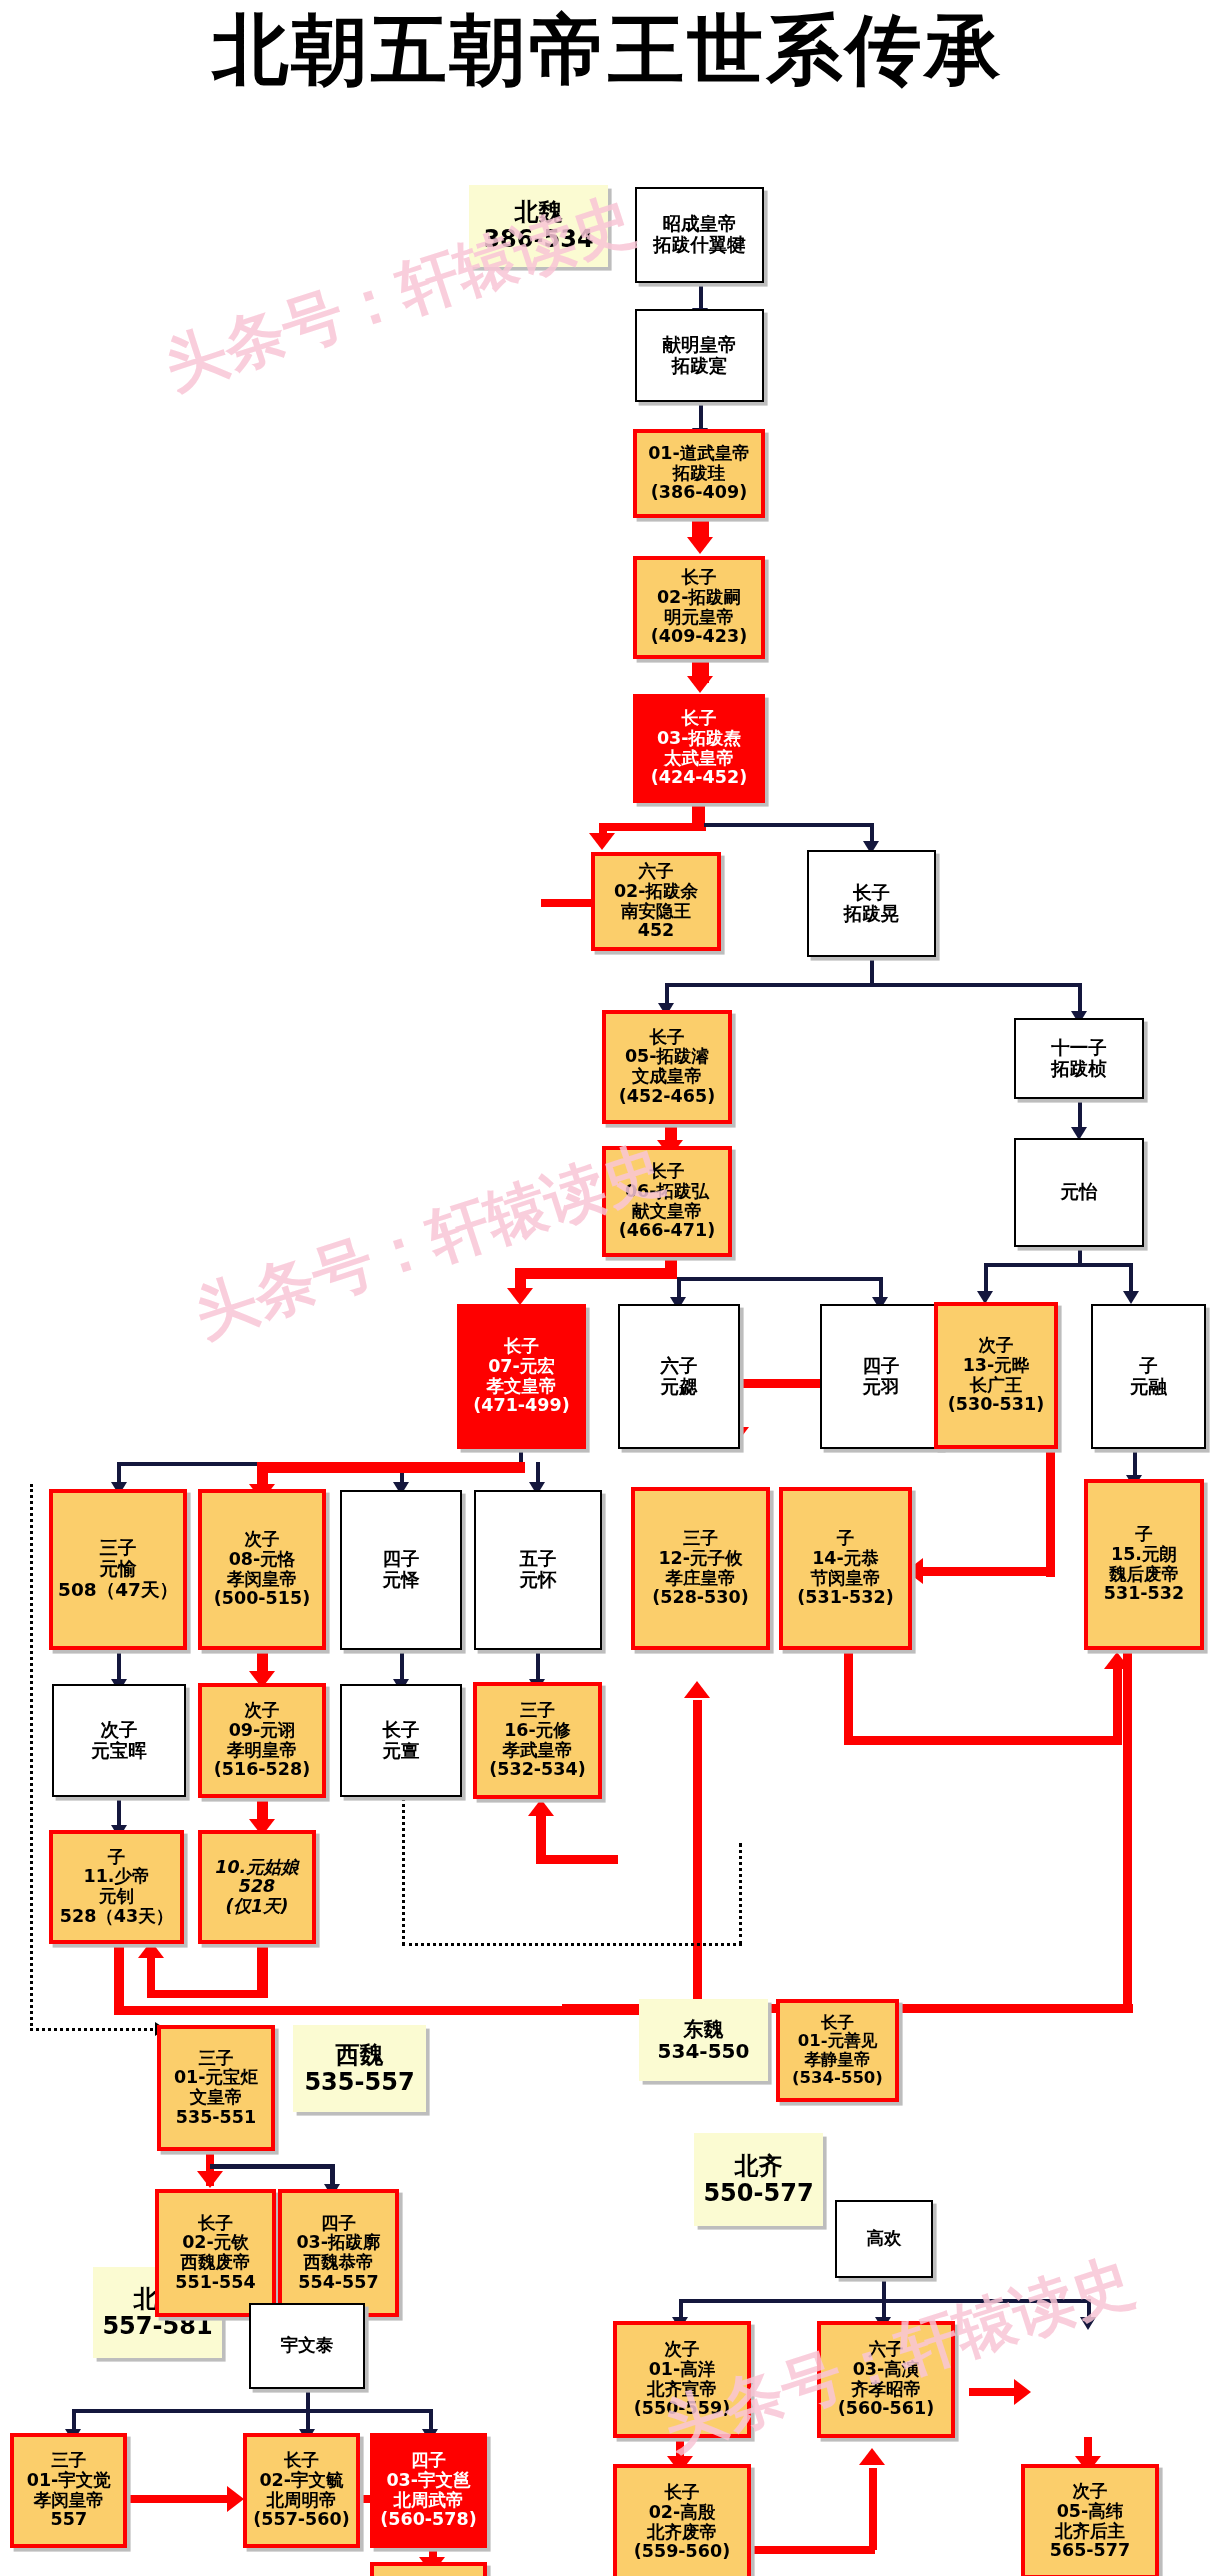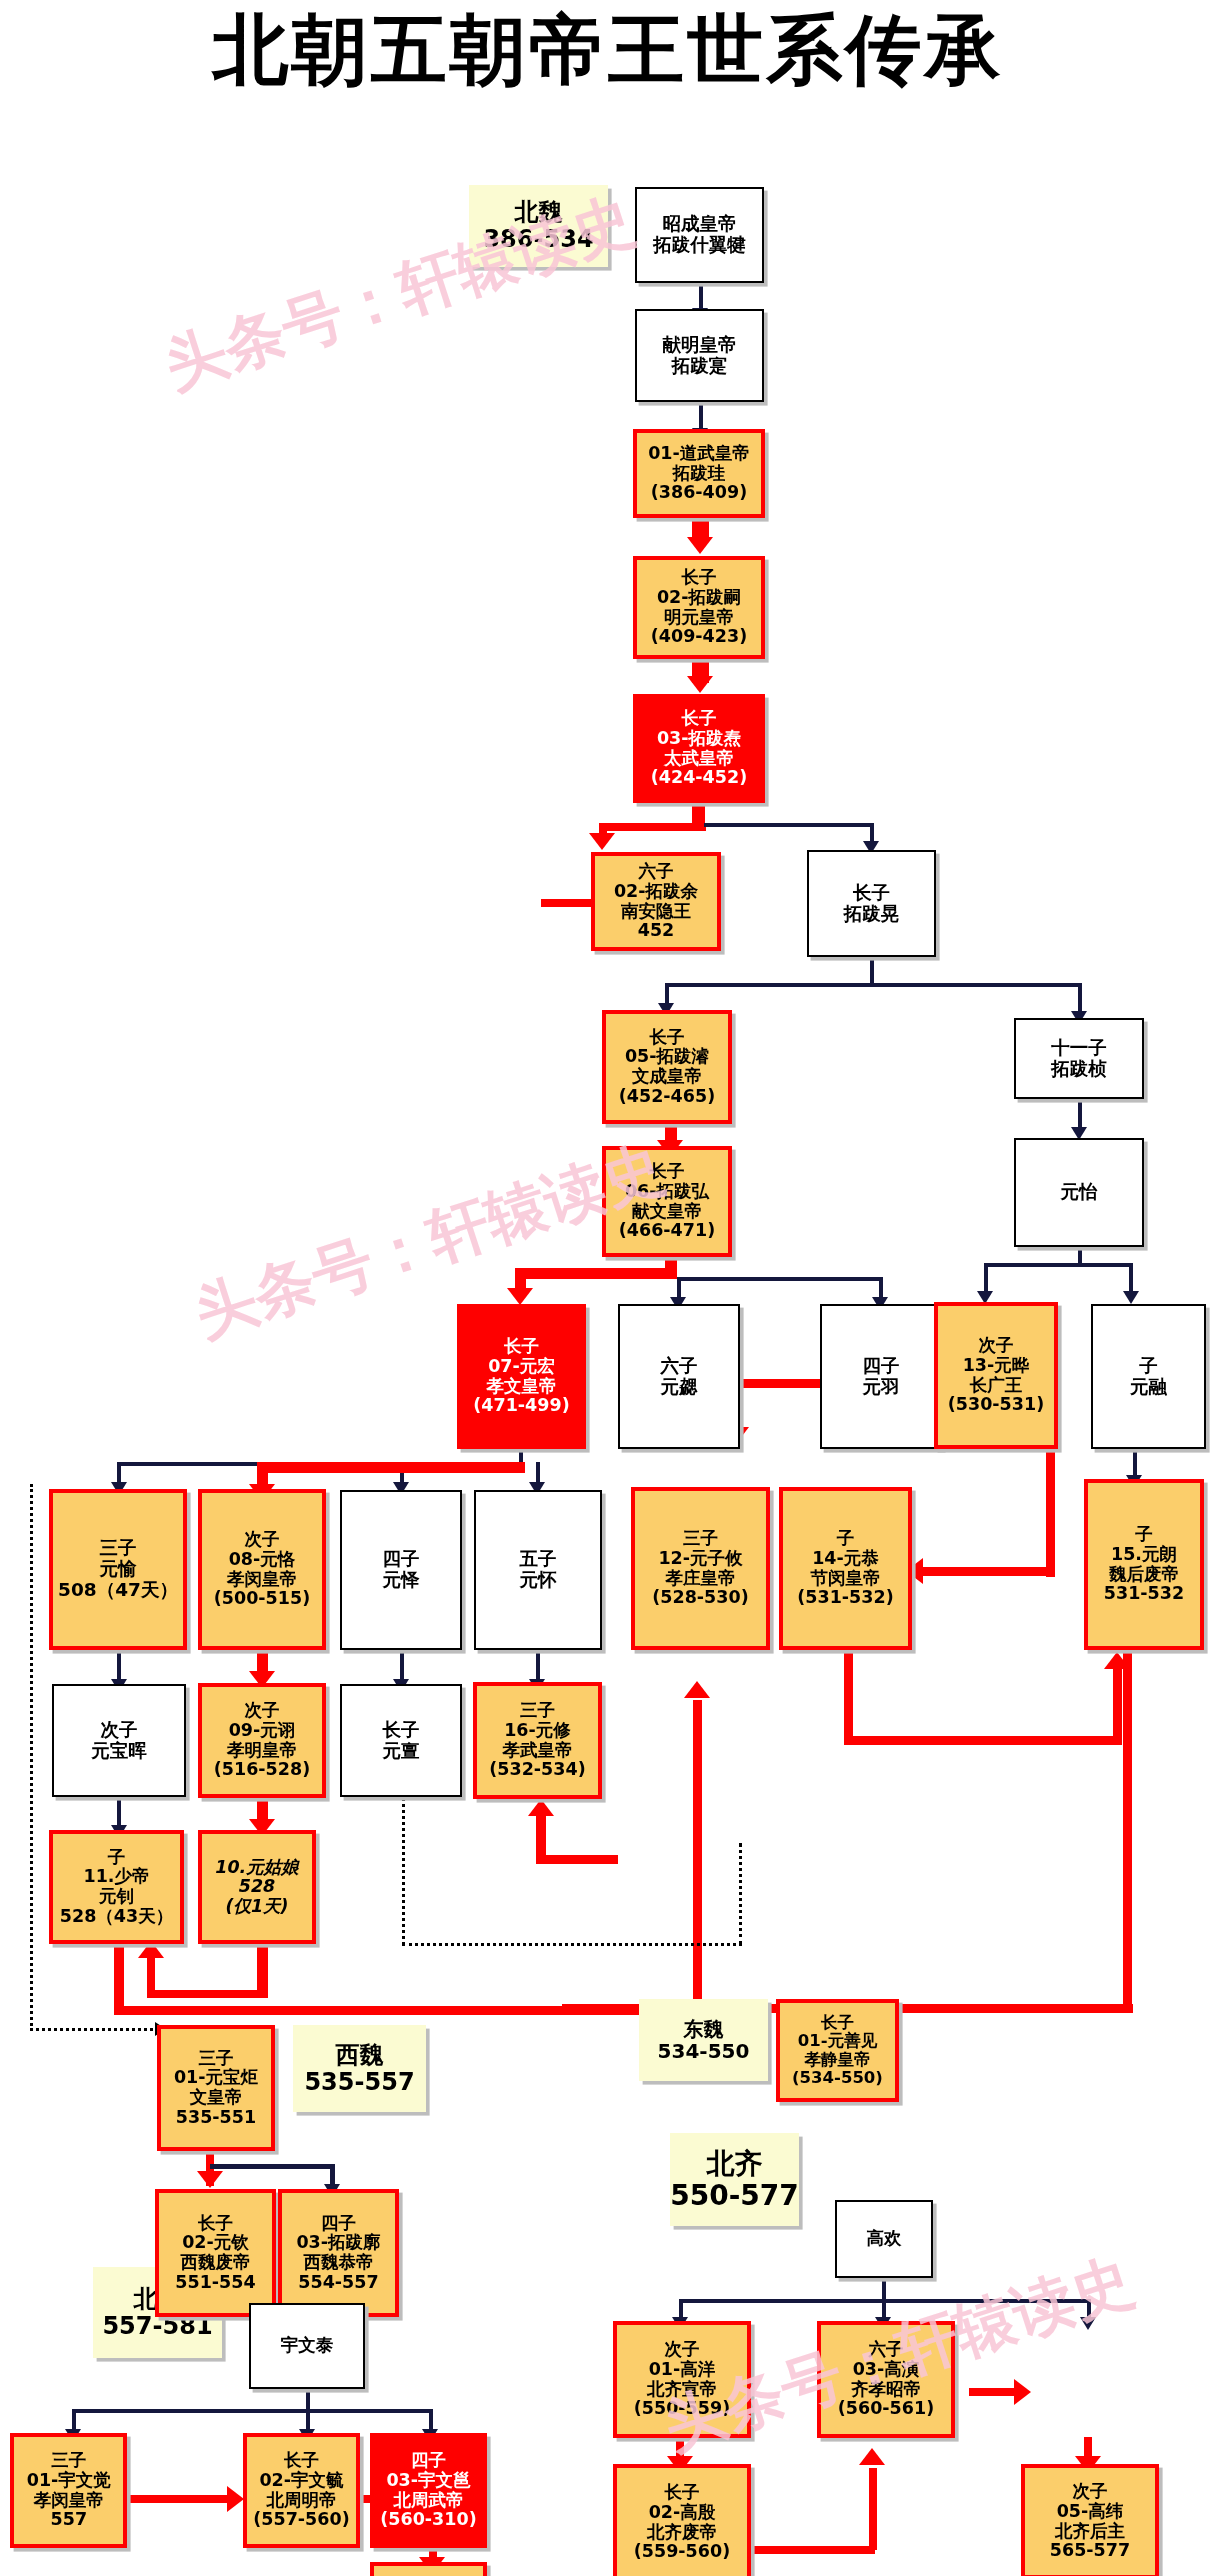--- a/index.html
+++ b/index.html
@@ -235,21 +235,21 @@
   <div class="box b-cream" style="left:293px;top:2025px;width:133px;height:87px;font-size:24px;">
     <span>西魏</span>
     <span>535-557</span>
   </div>
 
   <div class="box b-cream" style="left:639px;top:1999px;width:129px;height:82px;font-size:20px;">
     <span>东魏</span>
     <span>534-550</span>
   </div>
 
-  <div class="box b-cream" style="left:670px;top:2133px;width:129px;height:93px;font-size:28px;">
+  <div class="box b-cream" style="left:694px;top:2133px;width:129px;height:93px;font-size:24px;">
     <span>北齐</span>
     <span>550-577</span>
   </div>
 
   <div class="box b-cream" style="left:93px;top:2267px;width:129px;height:91px;font-size:24px;">
     <span>北周</span>
     <span>557-581</span>
   </div>
 
   <div class="box b-white" style="left:635px;top:187px;width:129px;height:96px;font-size:18.5px;">
@@ -503,21 +503,21 @@
     <span>长子</span>
     <span>02-宇文毓</span>
     <span>北周明帝</span>
     <span>(557-560)</span>
   </div>
 
   <div class="box b-red" style="left:370px;top:2433px;width:117px;height:115px;font-size:17.5px;">
     <span>四子</span>
     <span>03-宇文邕</span>
     <span>北周武帝</span>
-    <span>(560-310)</span>
+    <span>(560-578)</span>
   </div>
 
   <div class="box b-orange" style="left:370px;top:2562px;width:117px;height:108px;font-size:17.5px;">
     
     
     
     
   </div>
 
   <div class="wm" style="left:155px;top:330px;font-size:61px;transform:rotate(-18deg);">头条号：轩辕读史</div>

